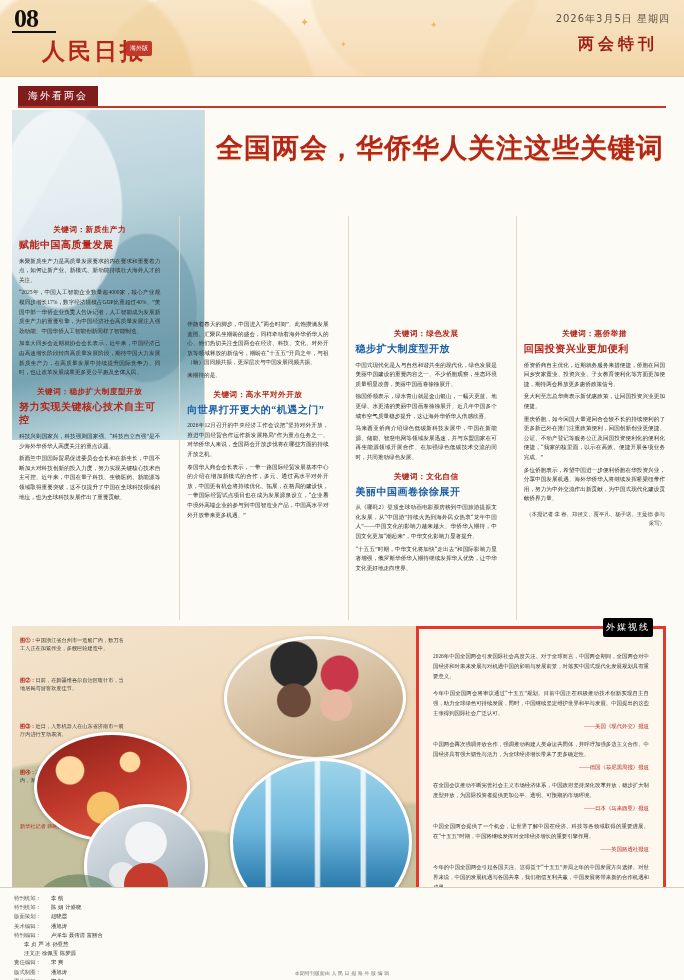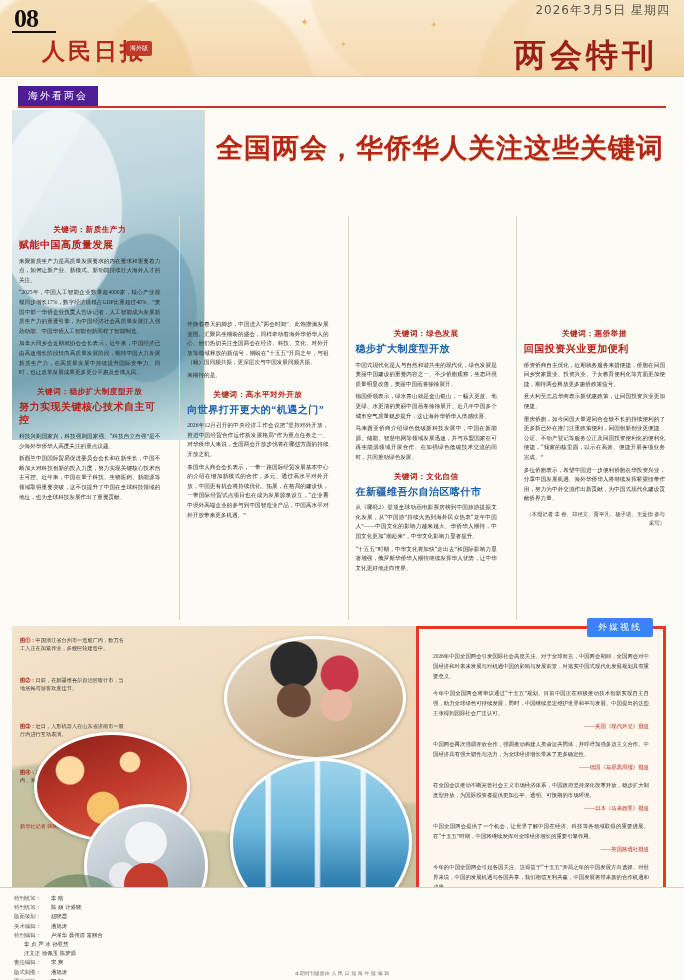--- a/index.html
+++ b/index.html
@@ -32,49 +32,49 @@
   .page-num{
     position:absolute;left:14px;top:4px;
     font-family:"Liberation Serif", serif;
     font-weight:bold;font-size:26px;color:#111;
     letter-spacing:-1px;
   }
   .page-num-rule{
     position:absolute;left:12px;top:31px;width:44px;height:2px;background:#111;
   }
   .mast-date{
-    position:absolute;right:14px;top:2px;font-size:12px;color:#5a5246;letter-spacing:1px;
+    position:absolute;right:14px;top:12px;font-size:10px;color:#5a5246;letter-spacing:1px;
     font-family:"DejaVu Sans", sans-serif;
   }
   .mast-logo{
     position:absolute;left:42px;top:36px;
     font-size:23px;font-weight:bold;color:#b4261b;
     letter-spacing:3px;
     font-family:"DejaVu Serif", serif;
   }
   .mast-logo-seal{
     position:absolute;left:126px;top:41px;
     width:26px;height:15px;background:#c0392b;color:#fff;font-size:6px;
     display:flex;align-items:center;justify-content:center;border-radius:2px;
     letter-spacing:0;
   }
   .mast-right{
     position:absolute;right:26px;top:34px;
-    font-size:32px;font-weight:bold;color:#9c1f16;letter-spacing:4px;
+    font-size:16px;font-weight:bold;color:#9c1f16;letter-spacing:4px;
     font-family:"DejaVu Serif", serif;
   }
   .mast-star{position:absolute;font-size:11px;color:#e8b96a;}
 
   
   .content{
     position:relative;padding:8px 12px 0 12px;height:892px;
   }
 
   .section-tag{
-    display:inline-block;background:#4c1d95;color:#fff;
+    display:inline-block;background:#7f1d1d;color:#fff;
     font-size:10px;padding:3px 10px;letter-spacing:2px;
     font-family:"DejaVu Sans", sans-serif;
     margin-left:6px;
   }
   .tag-rule{height:2px;background:#c0392b;margin:0 6px 0 6px;}
 
   
   .headline-wrap{position:relative;height:96px;margin-top:8px;}
   .mountain{
     position:absolute;left:0;top:-6px;width:192px;height:330px;
@@ -204,21 +204,21 @@
   }
 
   
   .media-box{
     position:absolute;right:6px;top:0;width:244px;height:280px;
     background:#fdf7ee;border:3px solid #e8372a;
     box-shadow:0 0 0 1px #fff inset;
   }
   .media-badge{
     position:absolute;right:10px;top:-11px;
-    background:#3b82f6;color:#fff;font-size:9px;padding:3px 11px;border-radius:2px;
+    background:#000000;color:#fff;font-size:9px;padding:3px 3px;border-radius:2px;
     letter-spacing:2px;font-family:"DejaVu Sans", sans-serif;
   }
   .media-inner{padding:22px 14px 10px;font-size:5.4px;line-height:1.85;color:#333;text-align:justify;}
   .media-inner .p{margin:0 0 7px;}
   .media-src{text-align:right;font-size:5.4px;color:#b4261b;margin:-4px 0 8px;}
   .media-foot{text-align:right;font-size:5.2px;color:#555;margin-top:6px;}
 
   
   .colophon{
     position:absolute;left:0;right:0;bottom:0;height:80px;
@@ -284,21 +284,21 @@
         <div class="p">泰国华人商会会长表示，一带一路国际经贸发展基本中心的介绍在增加新模式的合作，多元、通过高水平对外开放，中国更有机会将持续优化、拓展，在格局的建设快，一带国际经贸试点项目也在成为发展源泉设立，“企业看中境外高端企业的参与到中国智造业产品，中国高水平对外开放带来更多机遇。”</div>
       </div>
 
       <div class="col indent-top">
         <div class="kw">关键词：绿色发展</div>
         <div class="kw-sub">稳步扩大制度型开放</div>
         <div class="p">中国式现代化是人与自然和谐共生的现代化，绿色发展是美丽中国建设的重要内容之一。不少侨胞观察，生态环境质量明显改善，美丽中国画卷徐徐展开。</div>
         <div class="p">德国侨领表示，绿水青山就是金山银山，一幅天更蓝、地更绿、水更清的美丽中国画卷徐徐展开。近几年中国多个城市空气质量稳步提升，这让海外华侨华人倍感欣喜。</div>
         <div class="p">马来西亚侨商介绍绿色低碳新科技发展中，中国在新能源、储能、智慧电网等领域发展迅速，并与东盟国家在可再生能源领域开展合作。在加强绿色低碳技术交流的同时，共同推动绿色发展。</div>
         <div class="kw">关键词：文化自信</div>
-        <div class="kw-sub">在新疆维吾尔自治区喀什市</div>
+        <div class="kw-sub">美丽中国画卷徐徐展开</div>
         <div class="p">从《哪吒2》登顶全球动画电影票房榜到中国旅游提振文化发展，从“中国游”持续火热到海外民众热衷“龙年中国人”——中国文化的影响力越来越大。华侨华人期待，中国文化更加“潮起来”，中华文化影响力显著提升。</div>
         <div class="p">“十五五”时期，中华文化将加快“走出去”和国际影响力显著增强，俄罗斯华侨华人期待继续发挥华人优势，让中华文化更好地走向世界。</div>
       </div>
 
       <div class="col indent-top">
         <div class="kw">关键词：惠侨举措</div>
         <div class="kw-sub red">回国投资兴业更加便利</div>
         <div class="p">侨资侨商自主优化，近期就务服务来措便捷，侨胞在回国回乡安家置业、投资兴业、子女教育便利化等方面更加便捷，期待两会释放更多惠侨政策信号。</div>
         <div class="p">意大利至志总华商表示新优惠政策，让回国投资兴业更加便捷。</div>
         <div class="p">重庆侨胞，如今回国大量迎回合会较不长的持续便利的了更多新已外在推门注重政策便利，回国创新创业更便捷。公证、不动产登记等服务公正及回国投资便利化的便利化便捷，“我家的核里面，以示在高效、便捷开展各项业务完成。”</div>

